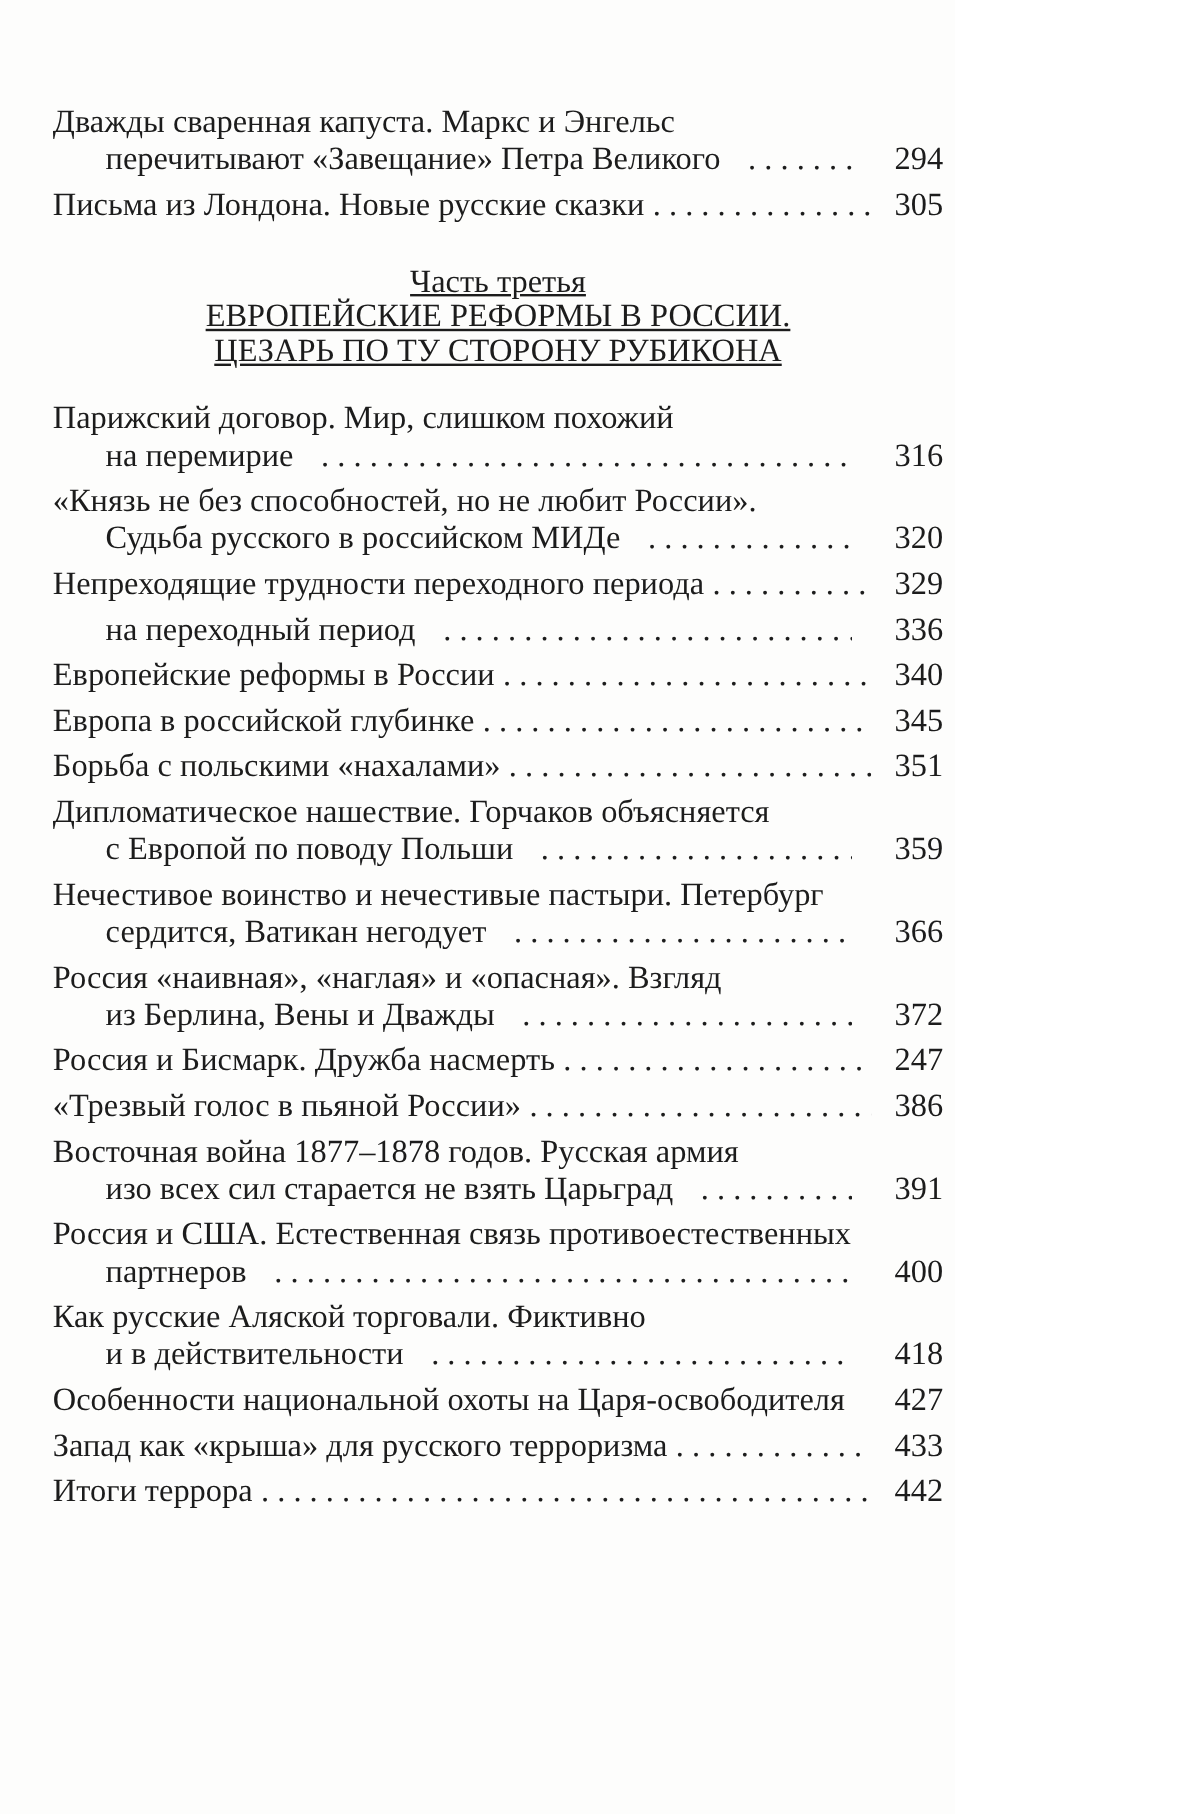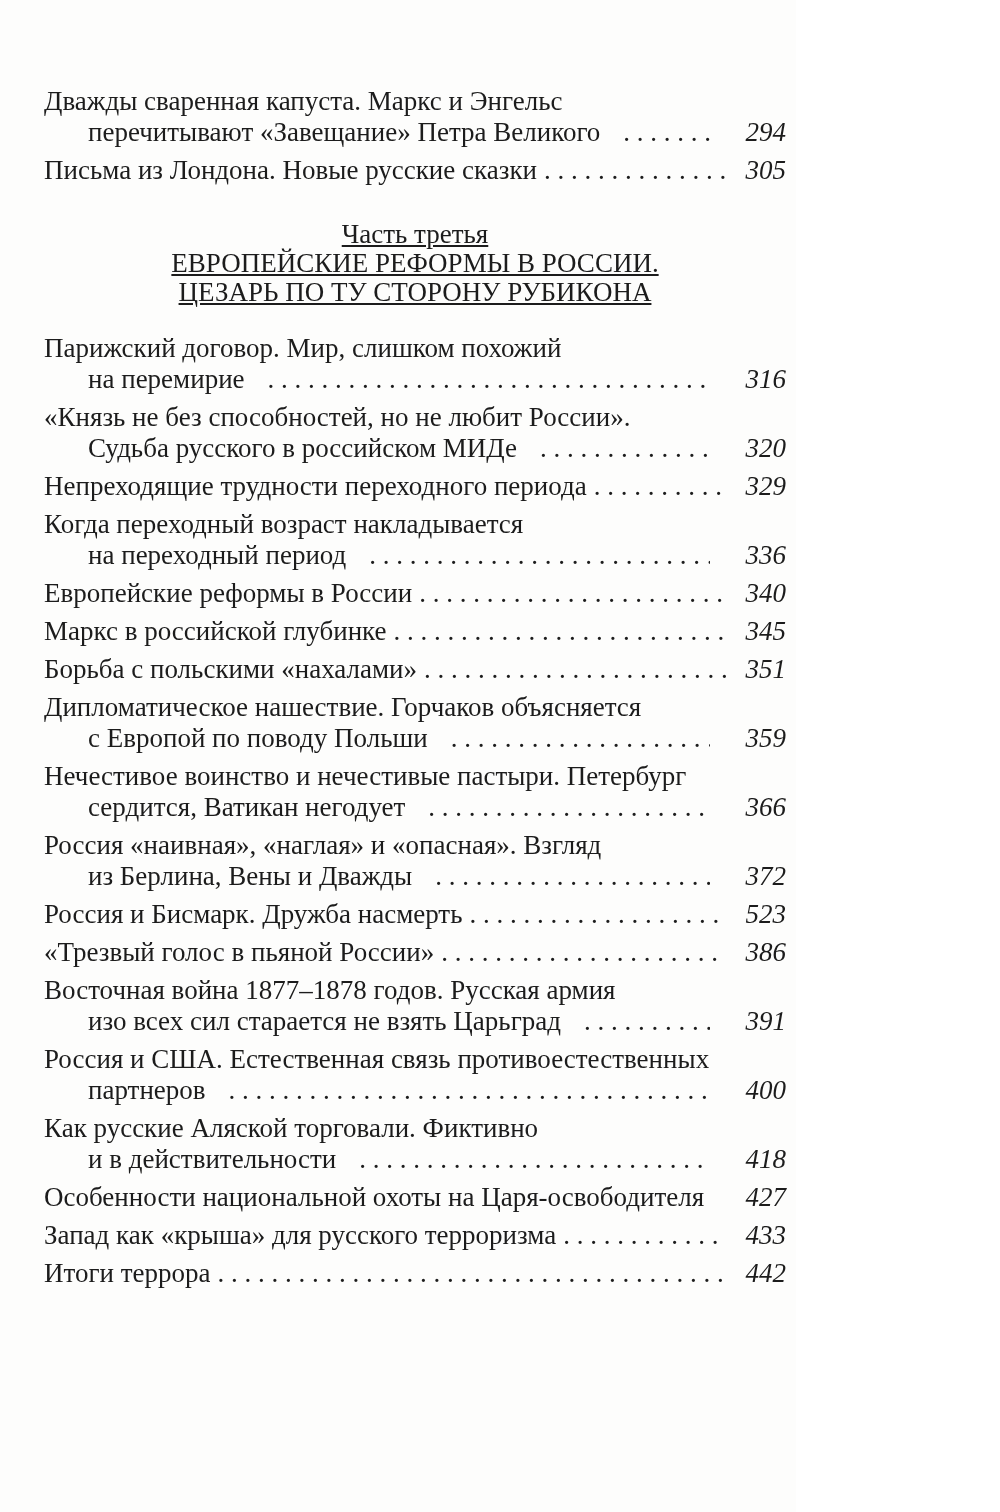--- a/index.html
+++ b/index.html
@@ -54,21 +54,20 @@
   .dots::after {
     content: ". . . . . . . . . . . . . . . . . . . . . . . . . . . . . . . . . . . . . . . . . . . . . . . . . . . . . . . . . . . . . . . . . . . . . . . . . . . . ";
   }
   .spacer {
     flex: 1 1 6px;
     min-width: 0;
   }
   .num {
     flex: 0 0 auto;
     margin-left: 20px;
-    font-style: italic;
   }
   .heading {
     text-align: center;
     line-height: 29px;
     margin-top: 34px;
     margin-bottom: 26px;
     text-decoration: underline;
   }
 </style>
 </head>
@@ -122,39 +121,36 @@
           </div>
         </div>
         <div class="entry">
           <div class="line">
             <span class="t">Непреходящие трудности переходного периода</span>
             <span class="dots"></span>
             <span class="num">329</span>
           </div>
         </div>
         <div class="entry">
-          <div class="line">
-            <span class="t">Когда переходный возраст накладывается</span>
-          </div>
           <div class="line indent">
             <span class="t">на переходный период</span>
             <span class="dots"></span>
             <span class="num">336</span>
           </div>
         </div>
         <div class="entry">
           <div class="line">
             <span class="t">Европейские реформы в России</span>
             <span class="dots"></span>
             <span class="num">340</span>
           </div>
         </div>
         <div class="entry">
           <div class="line">
-            <span class="t">Маркс в российской глубинке</span>
+            <span class="t">Европа в российской глубинке</span>
             <span class="dots"></span>
             <span class="num">345</span>
           </div>
         </div>
         <div class="entry">
           <div class="line">
             <span class="t">Борьба с польскими «нахалами»</span>
             <span class="dots"></span>
             <span class="num">351</span>
           </div>
@@ -186,21 +182,21 @@
           <div class="line indent">
             <span class="t">из Берлина, Вены и Дважды</span>
             <span class="dots"></span>
             <span class="num">372</span>
           </div>
         </div>
         <div class="entry">
           <div class="line">
             <span class="t">Россия и Бисмарк. Дружба насмерть</span>
             <span class="dots"></span>
-            <span class="num">523</span>
+            <span class="num">247</span>
           </div>
         </div>
         <div class="entry">
           <div class="line">
             <span class="t">«Трезвый голос в пьяной России»</span>
             <span class="dots"></span>
             <span class="num">386</span>
           </div>
         </div>
         <div class="entry">

